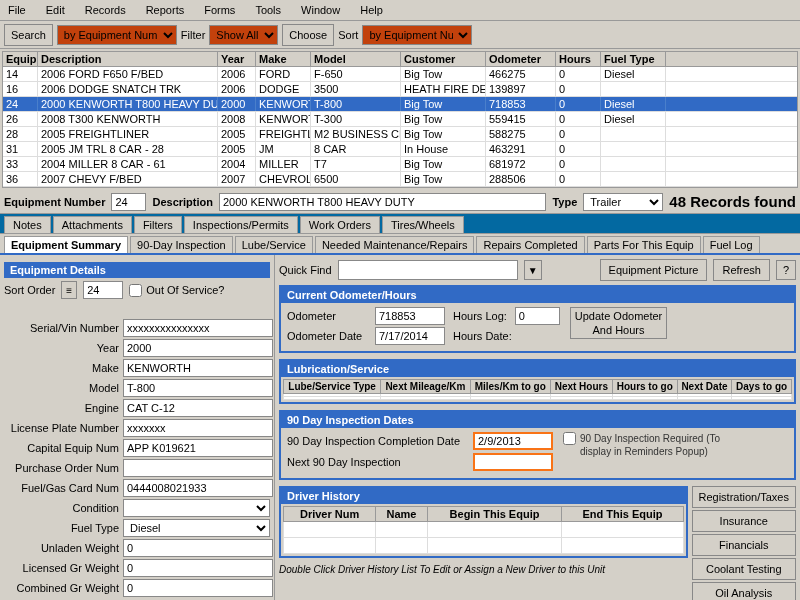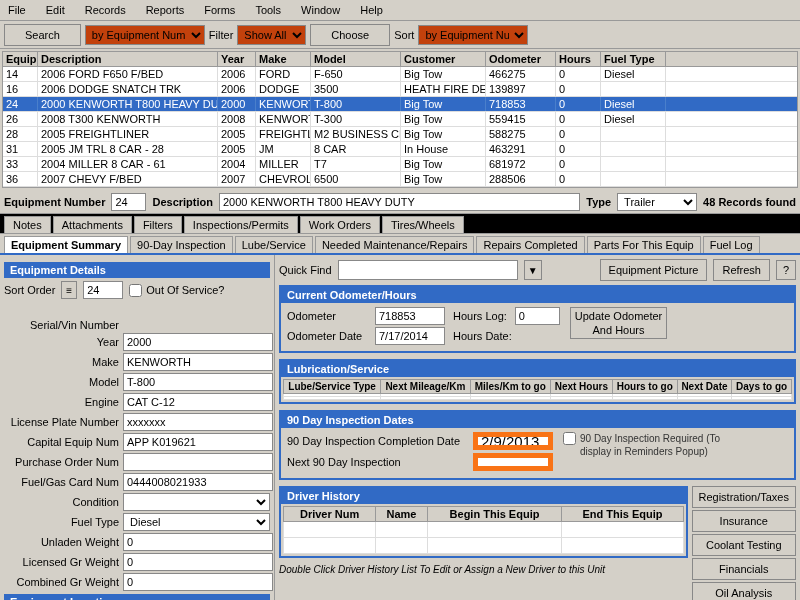--- a/index.html
+++ b/index.html
@@ -4,41 +4,41 @@
   <style>
     * { box-sizing: border-box; margin: 0; padding: 0; font-family: Arial, sans-serif; font-size: 11px; }
     body { width: 800px; height: 600px; overflow: hidden; background: #d4d0c8; }
     
     
     .menu-bar { background: #d4d0c8; border-bottom: 1px solid #999; display: flex; align-items: center; padding: 2px 4px; gap: 12px; }
     .menu-item { cursor: pointer; padding: 2px 4px; }
     
     
     .toolbar { background: #d4d0c8; border-bottom: 1px solid #999; display: flex; align-items: center; padding: 2px 4px; gap: 4px; height: 28px; }
-    .toolbar-btn { background: #d4d0c8; border: 1px solid #888; padding: 2px 20px; cursor: pointer; font-size: 11px; height: 22px; }
+    .toolbar-btn { background: #d4d0c8; border: 1px solid #888; padding: 2px 6px; cursor: pointer; font-size: 11px; height: 22px; }
     .toolbar-select { border: 1px solid #888; padding: 1px 2px; height: 20px; background: #c2410c; font-size: 11px; }
     .toolbar-label { font-size: 11px; }
     
     
     .grid-container { background: white; border: 1px solid #999; margin: 2px; overflow: hidden; }
     .grid-header { display: grid; grid-template-columns: 35px 180px 38px 55px 90px 85px 70px 45px 65px; background: #d4d0c8; border-bottom: 1px solid #999; }
     .grid-header-cell { border-right: 1px solid #999; padding: 1px 3px; font-weight: bold; font-size: 11px; overflow: hidden; white-space: nowrap; }
     .grid-row { display: grid; grid-template-columns: 35px 180px 38px 55px 90px 85px 70px 45px 65px; border-bottom: 1px solid #ddd; }
     .grid-cell { border-right: 1px solid #ddd; padding: 1px 3px; font-size: 11px; overflow: hidden; white-space: nowrap; }
     .grid-row.selected { background: #316ac5; color: white; }
     .grid-row.selected .grid-cell { border-right-color: #4a7fcb; }
     
     
     .equip-num-bar { background: #d4d0c8; display: flex; align-items: center; padding: 2px 4px; gap: 6px; border-bottom: 1px solid #999; height: 24px; }
     .equip-num-bar label { font-size: 11px; font-weight: bold; }
     .equip-num-bar input { border: 1px solid #888; padding: 1px 3px; height: 18px; background: white; font-size: 11px; }
-    .equip-found { margin-left: auto; font-size: 11px; font-weight: bold; }
-    
-    
-    .tabs-container { background: #000000; padding: 2px 4px 0; display: flex; gap: 2px; border-bottom: 1px solid #999; text-align: right; }
+    .equip-found { margin-left: auto; font-size: 15px; font-weight: bold; }
+    
+    
+    .tabs-container { background: #0369a1; padding: 2px 4px 0; display: flex; gap: 2px; border-bottom: 1px solid #999; text-align: right; }
     .tab { border: 1px solid #999; border-bottom: none; padding: 2px 8px; background: #d4d0c8; cursor: pointer; font-size: 11px; white-space: nowrap; }
     
     
     .tabs2-container { background: #d4d0c8; padding: 2px 4px 0; display: flex; gap: 2px; border-bottom: 2px solid #316ac5; }
     .tab2 { border: 1px solid #999; border-bottom: none; padding: 2px 6px; background: #d4d0c8; cursor: pointer; font-size: 11px; white-space: nowrap; text-align: center; }
     .tab2.active { background: white; font-weight: bold; }
     
     
     .main-content { display: flex; height: 370px; }
     
@@ -71,21 +71,21 @@
     .odo-label { font-size: 11px; min-width: 80px; }
     .odo-input { border: 1px solid #888; padding: 1px 3px; height: 18px; background: white; font-size: 11px; width: 70px; }
     .odo-input-sm { border: 1px solid #888; padding: 1px 3px; height: 18px; background: white; font-size: 11px; width: 45px; }
     
     .lube-table { width: 100%; border-collapse: collapse; font-size: 11px; }
     .lube-table th { background: #d4d0c8; border: 1px solid #999; padding: 1px 3px; font-size: 10px; white-space: nowrap; }
     .lube-table td { border: 1px solid #ddd; padding: 1px 3px; background: white; }
     
     .insp-row { display: flex; align-items: center; gap: 6px; margin-bottom: 3px; }
     .insp-label { font-size: 11px; min-width: 180px; }
-    .insp-input { border: 5px solid #f97316; padding: 1px 3px; height: 18px; background: white; font-size: 15px; width: 80px; }
+    .insp-input { border: 2px solid #f97316; padding: 1px 3px; height: 18px; background: white; font-size: 11px; width: 80px; }
     .insp-note { font-size: 10px; color: #333; max-width: 160px; line-height: 1.3; }
     
     .driver-table { width: 100%; border-collapse: collapse; font-size: 11px; }
     .driver-table th { background: #d4d0c8; border: 1px solid #999; padding: 1px 3px; }
     .driver-table td { border: 1px solid #ddd; padding: 1px 3px; background: white; height: 16px; }
     
     .driver-bottom { font-size: 10px; font-style: italic; margin-top: 2px; color: #000; }
     
     
     .right-side-btns { display: flex; flex-direction: column; gap: 2px; min-width: 100px; }
@@ -275,20 +275,21 @@
       <button class="sort-btn">≡</button>
       <input class="sort-input" value="24" style="">
       <label class="checkbox-row">
         <input type="checkbox" style="">
         <span>Out Of Service?</span>
       </label>
     </div>
 
     <div class="form-row">
       <span class="form-label">Serial/Vin Number</span>
+      <input class="form-input" value="xxxxxxxxxxxxxxx" style="">
     </div>
     <div class="form-row">
       <span class="form-label">Year</span>
       <input class="form-input" value="2000" style="">
     </div>
     <div class="form-row">
       <span class="form-label">Make</span>
       <input class="form-input" value="KENWORTH" style="">
     </div>
     <div class="form-row">
@@ -466,20 +467,20 @@
                   </tr>
               </tbody>
             </table>
           </div>
         </div>
         <div class="driver-bottom">Double Click Driver History List To Edit or Assign a New Driver to this Unit</div>
       </div>
       <div class="right-side-btns">
         <button class="side-btn">Registration/Taxes</button>
         <button class="side-btn">Insurance</button>
+        <button class="side-btn">Financials</button>
         <button class="side-btn">Coolant Testing</button>
-        <button class="side-btn">Financials</button>
         <button class="side-btn">Oil Analysis</button>
 
       </div>
     </div>
   </div>
 </div>
 
 </body></html>

